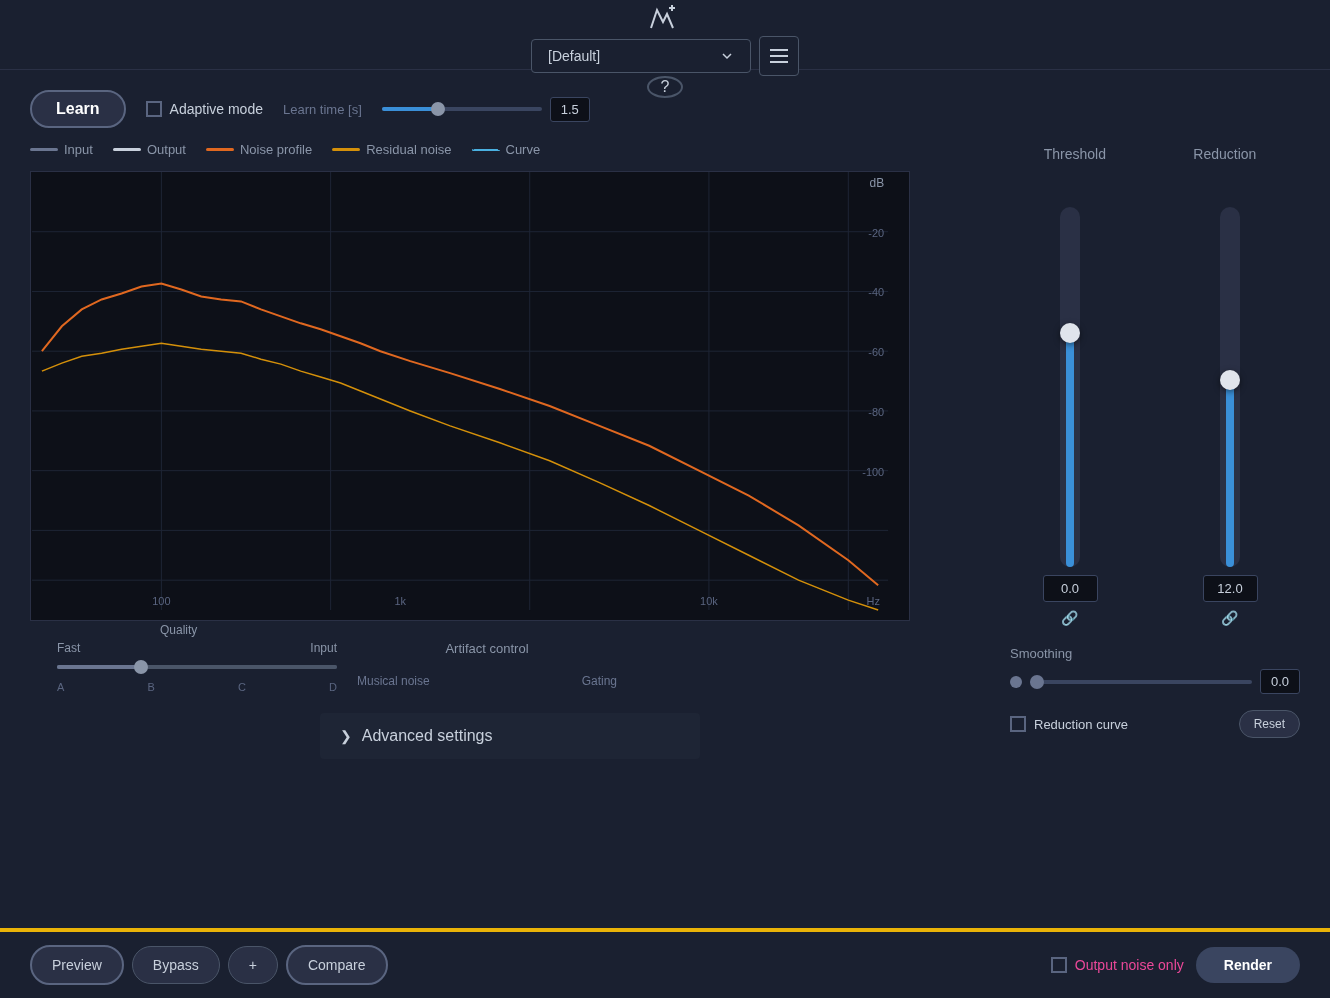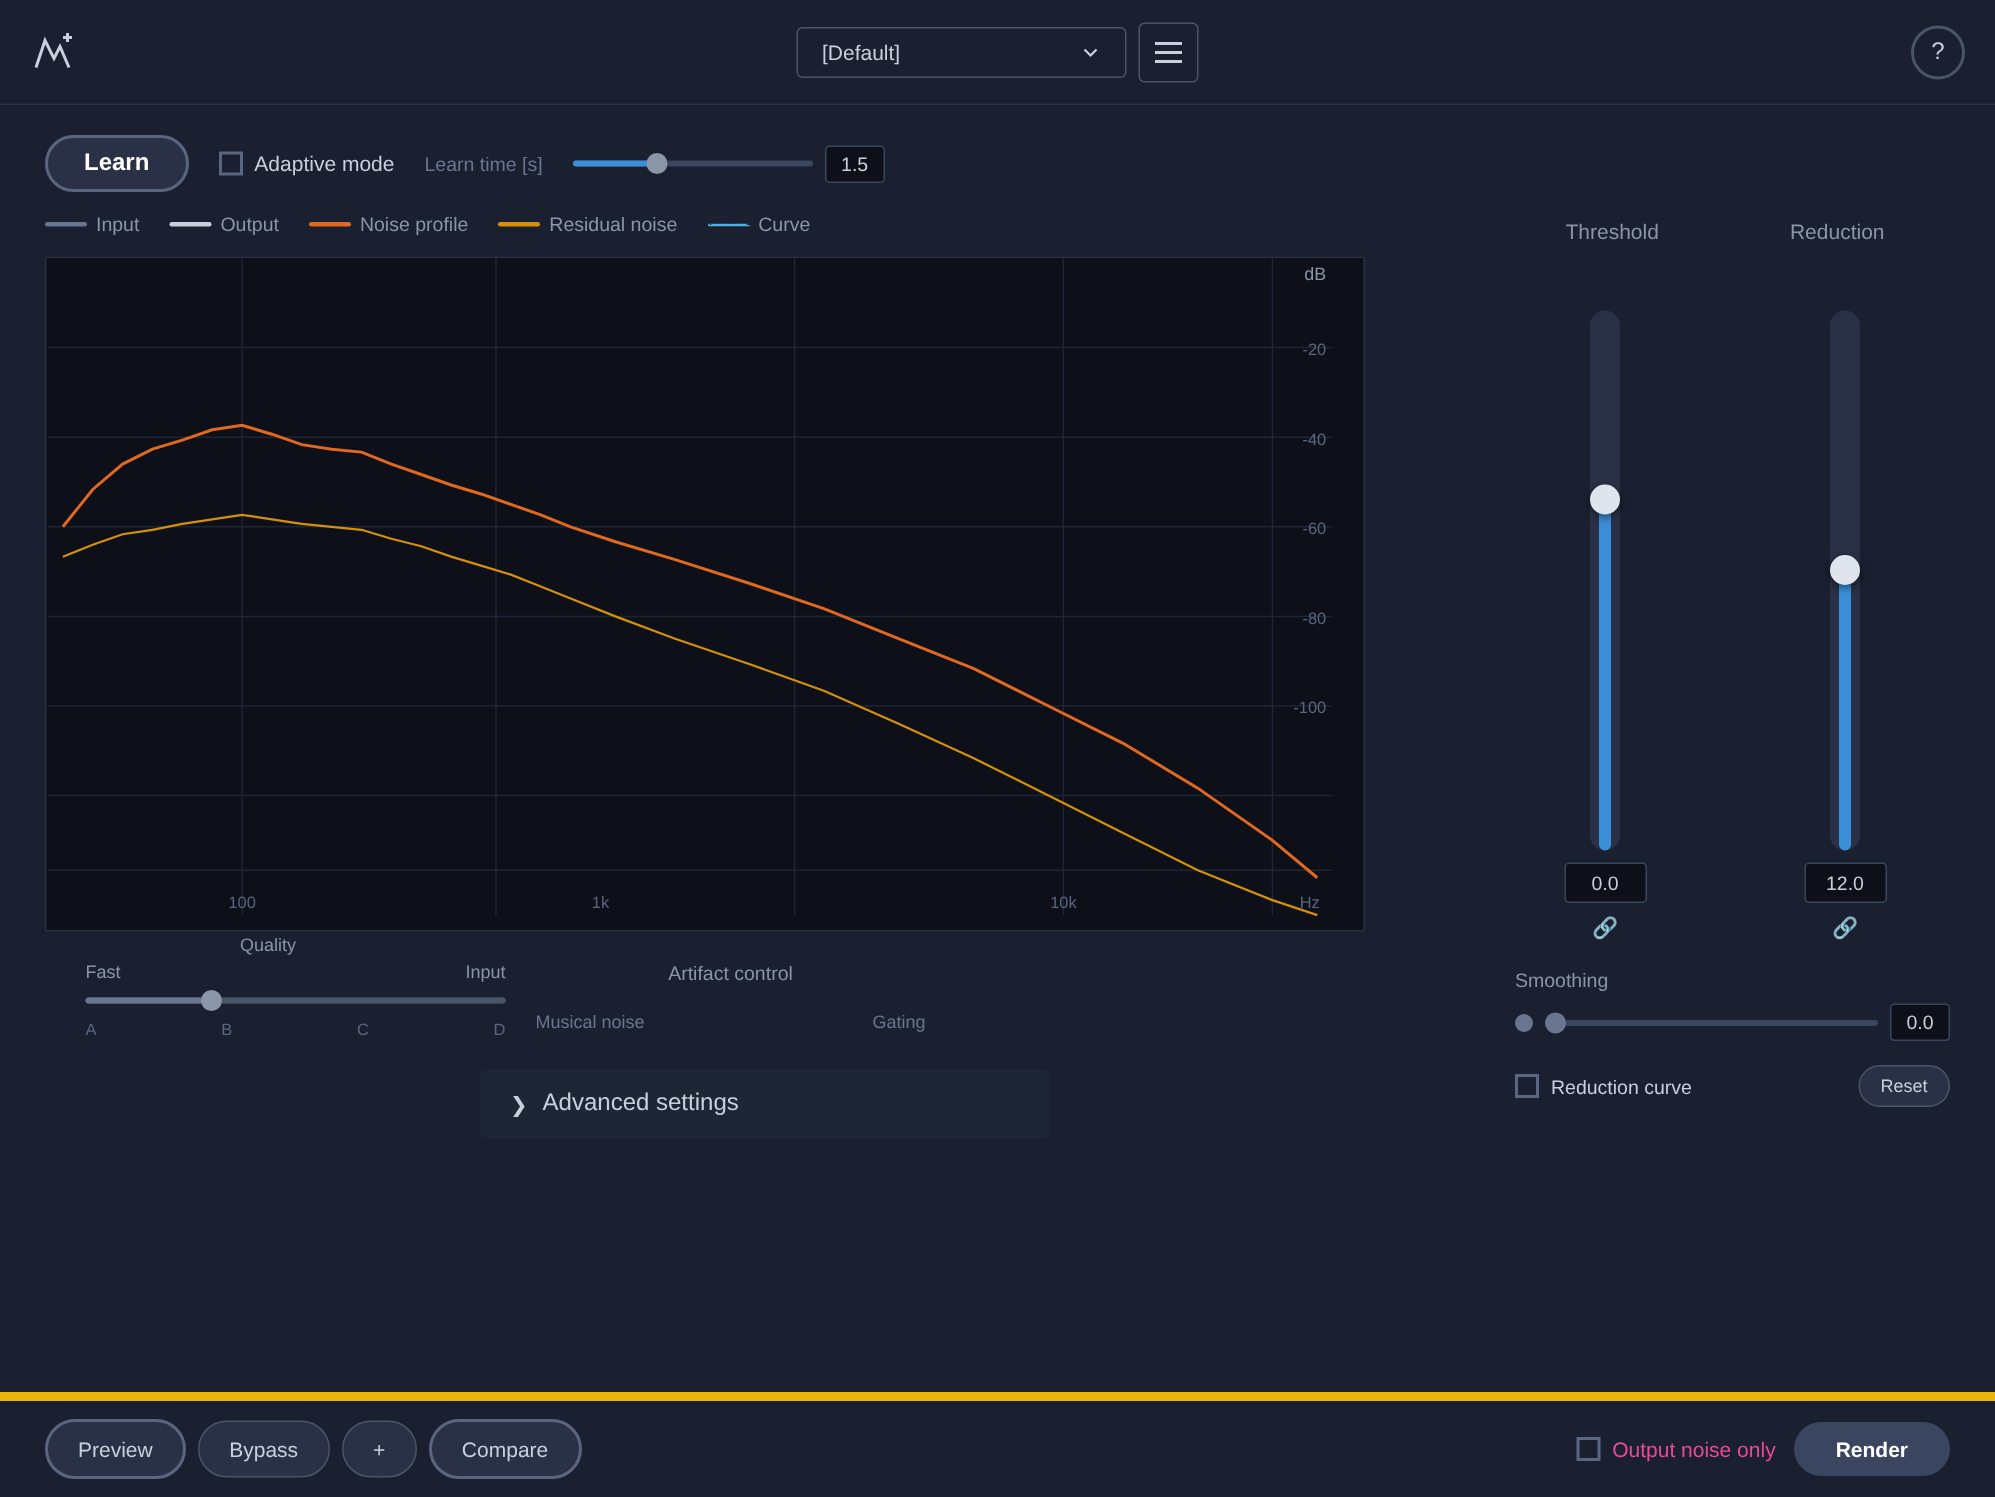--- a/index.html
+++ b/index.html
@@ -15,20 +15,21 @@
 
     
     .header {
       background: #1a2030;
       height: 70px;
       display: flex;
       align-items: center;
       justify-content: space-between;
       padding: 0 20px;
       border-bottom: 1px solid #2a3045;
+      flex-direction: column;
     }
     .logo {
       display: flex;
       align-items: center;
       gap: 8px;
     }
     .logo-icon {
       width: 36px;
       height: 36px;
     }
@@ -409,21 +410,21 @@
     }
 
     
     .footer {
       position: absolute;
       bottom: 0;
       left: 0;
       right: 0;
       height: 70px;
       background: #1a2030;
-      border-top: 6px solid #eab308;
+      border-top: 4px solid #eab308;
       display: flex;
       align-items: center;
       padding: 0 30px;
       justify-content: space-between;
     }
     .footer-left {
       display: flex;
       align-items: center;
       gap: 8px;
     }

